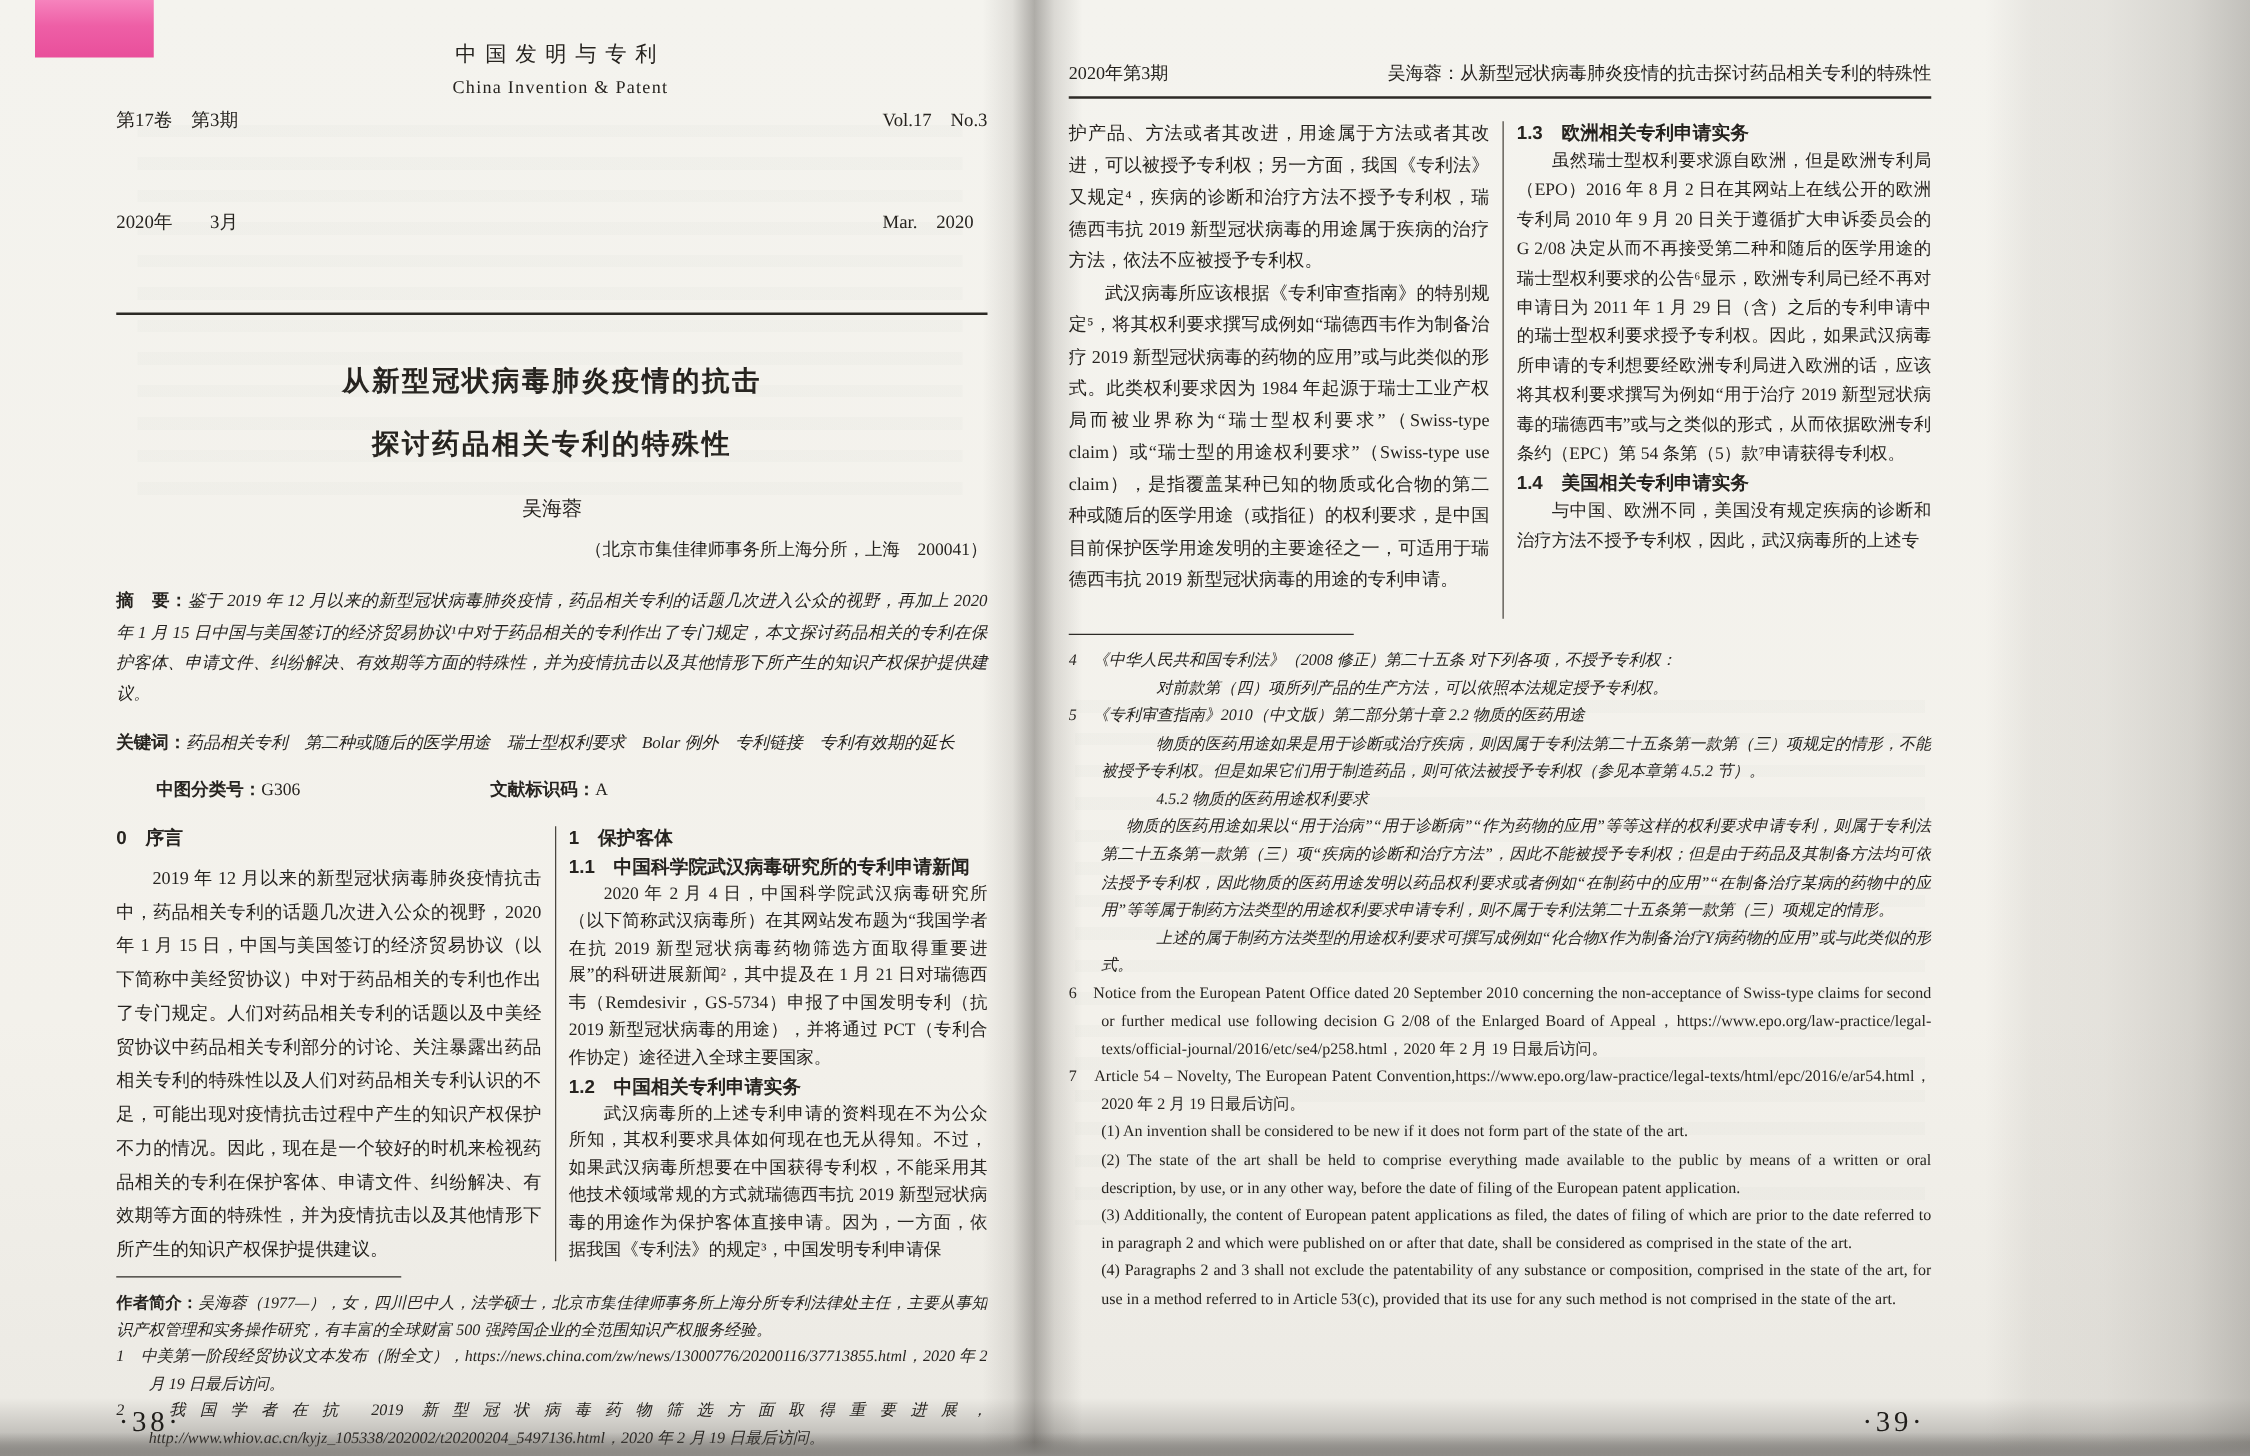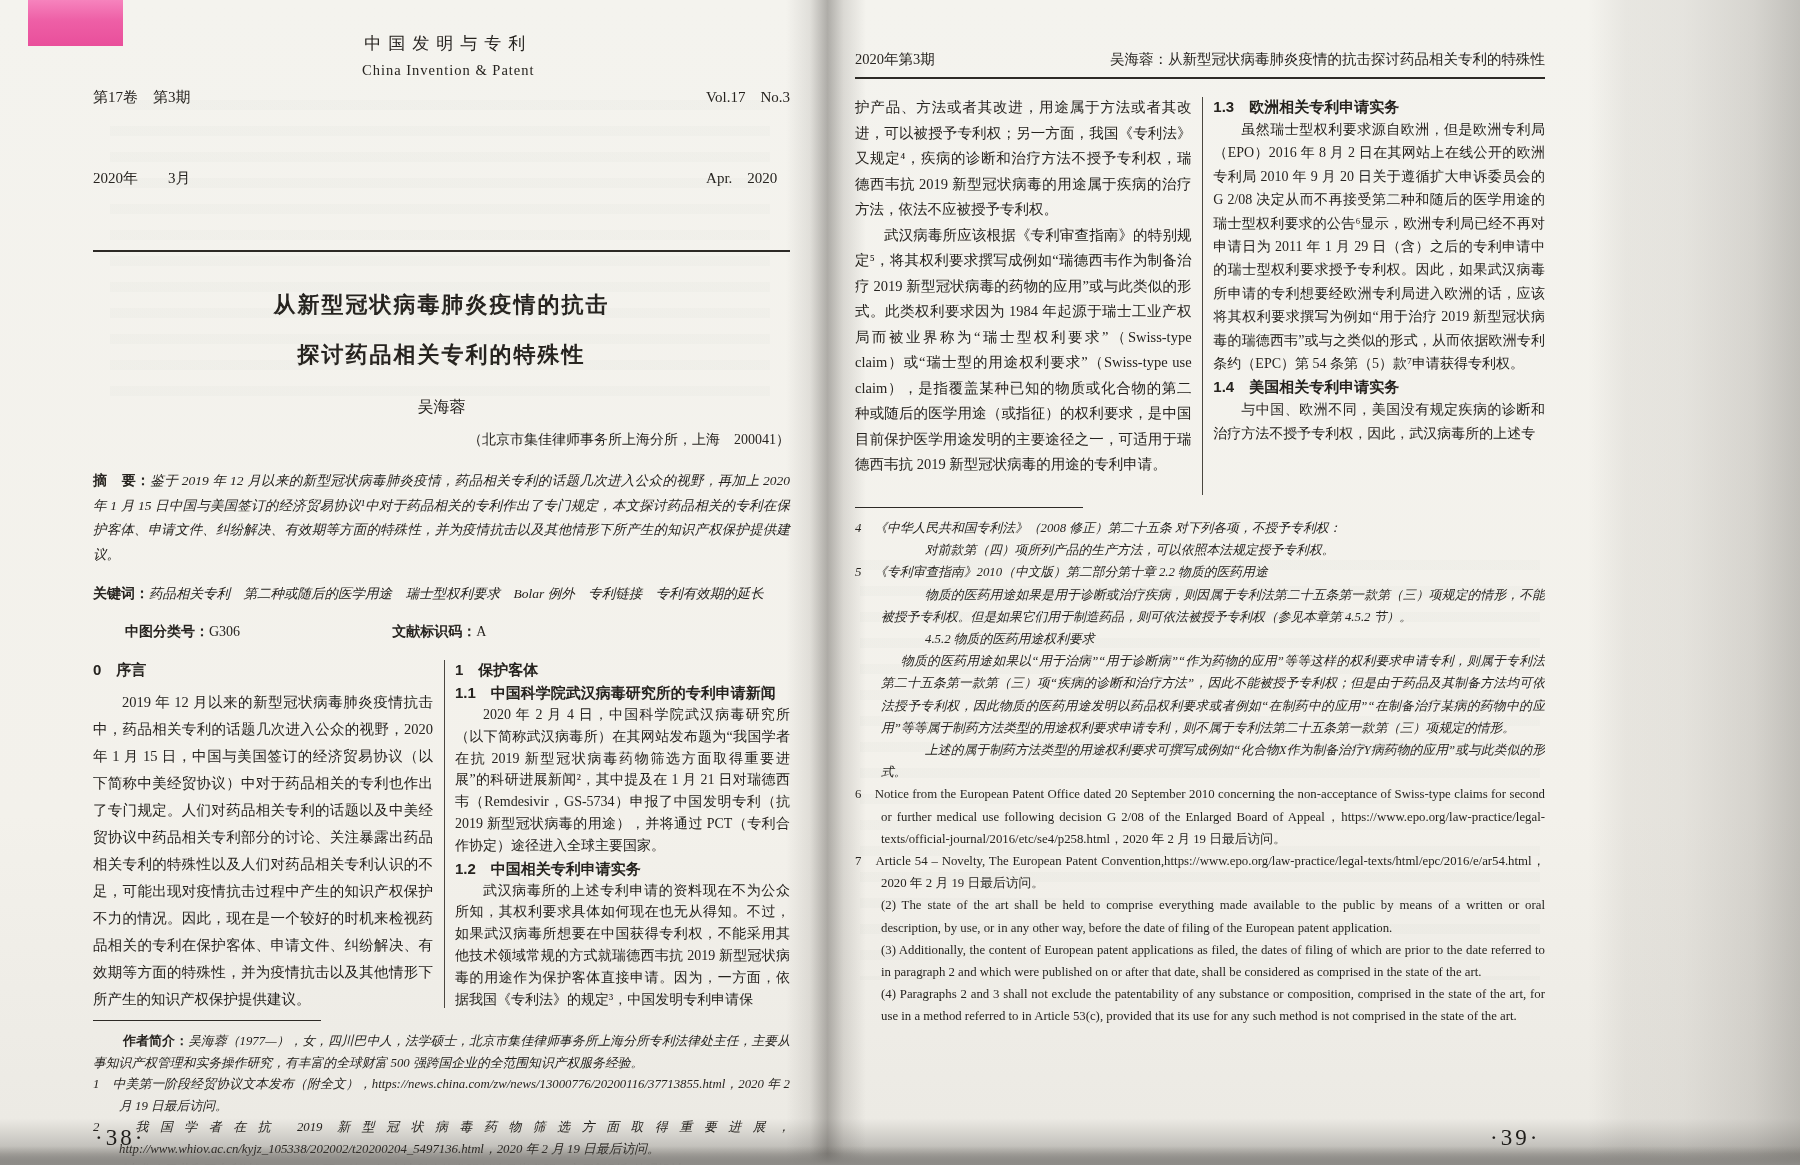--- a/index.html
+++ b/index.html
@@ -70,21 +70,21 @@
   .fn-sep{border:none;border-top:1.5px solid #2d2a26;width:228px;margin:10px 0 0 0;}
   .footnotes{margin-top:9px;text-align:justify;}
   .page-left .footnotes{font-size:12.8px;line-height:21.5px;height:240px;overflow:hidden;font-style:italic;}
   .page-right .footnotes{font-size:12.8px;line-height:22.2px;height:572px;overflow:hidden;}
   .page-right .footnotes .cnfn{font-style:italic;}
   .fn{margin:0;padding-left:26px;text-indent:-26px;}
   .fn-sub{margin:0;padding-left:26px;}
   .fn-sub-h1{margin:0;padding-left:26px;text-indent:20px;}
   .fn-sub-h2{margin:0;padding-left:26px;text-indent:44px;}
   .bio{margin:0;}
-  .bio b{font-style:normal;font-family:"Liberation Sans",sans-serif;font-size:13px;margin-left:30px;}
+  .bio b{font-style:normal;font-family:"Liberation Sans",sans-serif;font-size:13px;}
 
   .page-num{position:absolute;bottom:14px;font-size:23px;letter-spacing:3px;color:#1e1c19;}
   .pn-left{left:95px;}
   .pn-right{left:1490px;}
 </style>
 </head>
 <body>
 
 <div class="scan">
 
@@ -95,21 +95,21 @@
         <div class="hdr-left">
           <div>第17卷　第3期</div>
           <div>2020年　　3月</div>
         </div>
         <div class="hdr-center">
           <div class="journal-cn">中国发明与专利</div>
           <div class="journal-en">China Invention &amp; Patent</div>
         </div>
         <div class="hdr-right">
           <div>Vol.17　No.3</div>
-          <div>Apr.　2020</div>
+          <div>Mar.　2020</div>
         </div>
       </div>
       <hr class="header-rule">
 
       <h1 class="title">
         <span style="display:block">从新型冠状病毒肺炎疫情的抗击</span>
         <span style="display:block">探讨药品相关专利的特殊性</span>
       </h1>
       <div class="author">吴海蓉</div>
       <div class="affiliation">（北京市集佳律师事务所上海分所，上海　200041）</div>
@@ -176,20 +176,21 @@
       <div class="footnotes">
         <p class="fn cnfn">4　《中华人民共和国专利法》（2008 修正）第二十五条 对下列各项，不授予专利权：</p>
         <p class="fn-sub-h2 cnfn">对前款第（四）项所列产品的生产方法，可以依照本法规定授予专利权。</p>
         <p class="fn cnfn">5　《专利审查指南》2010（中文版）第二部分第十章 2.2 物质的医药用途</p>
         <p class="fn-sub-h2 cnfn">物质的医药用途如果是用于诊断或治疗疾病，则因属于专利法第二十五条第一款第（三）项规定的情形，不能被授予专利权。但是如果它们用于制造药品，则可依法被授予专利权（参见本章第 4.5.2 节）。</p>
         <p class="fn-sub-h2 cnfn">4.5.2 物质的医药用途权利要求</p>
         <p class="fn-sub-h1 cnfn">物质的医药用途如果以“用于治病”“用于诊断病”“作为药物的应用”等等这样的权利要求申请专利，则属于专利法第二十五条第一款第（三）项“疾病的诊断和治疗方法”，因此不能被授予专利权；但是由于药品及其制备方法均可依法授予专利权，因此物质的医药用途发明以药品权利要求或者例如“在制药中的应用”“在制备治疗某病的药物中的应用”等等属于制药方法类型的用途权利要求申请专利，则不属于专利法第二十五条第一款第（三）项规定的情形。</p>
         <p class="fn-sub-h2 cnfn">上述的属于制药方法类型的用途权利要求可撰写成例如“化合物X作为制备治疗Y病药物的应用”或与此类似的形式。</p>
         <p class="fn">6　Notice from the European Patent Office dated 20 September 2010 concerning the non-acceptance of Swiss-type claims for second or further medical use following decision G 2/08 of the Enlarged Board of Appeal，https://www.epo.org/law-practice/legal-texts/official-journal/2016/etc/se4/p258.html，2020 年 2 月 19 日最后访问。</p>
         <p class="fn">7　Article 54 – Novelty, The European Patent Convention,https://www.epo.org/law-practice/legal-texts/html/epc/2016/e/ar54.html，2020 年 2 月 19 日最后访问。</p>
+        <p class="fn-sub">(1) An invention shall be considered to be new if it does not form part of the state of the art.</p>
         <p class="fn-sub">(2) The state of the art shall be held to comprise everything made available to the public by means of a written or oral description, by use, or in any other way, before the date of filing of the European patent application.</p>
         <p class="fn-sub">(3) Additionally, the content of European patent applications as filed, the dates of filing of which are prior to the date referred to in paragraph 2 and which were published on or after that date, shall be considered as comprised in the state of the art.</p>
         <p class="fn-sub">(4) Paragraphs 2 and 3 shall not exclude the patentability of any substance or composition, comprised in the state of the art, for use in a method referred to in Article 53(c), provided that its use for any such method is not comprised in the state of the art.</p>
 
       </div>
     </div>
   </section>
   <div class="page-num pn-right">·39·</div>
 
   <div class="ghost" style="left:110px;top:100px;width:660px;height:300px;"></div>

